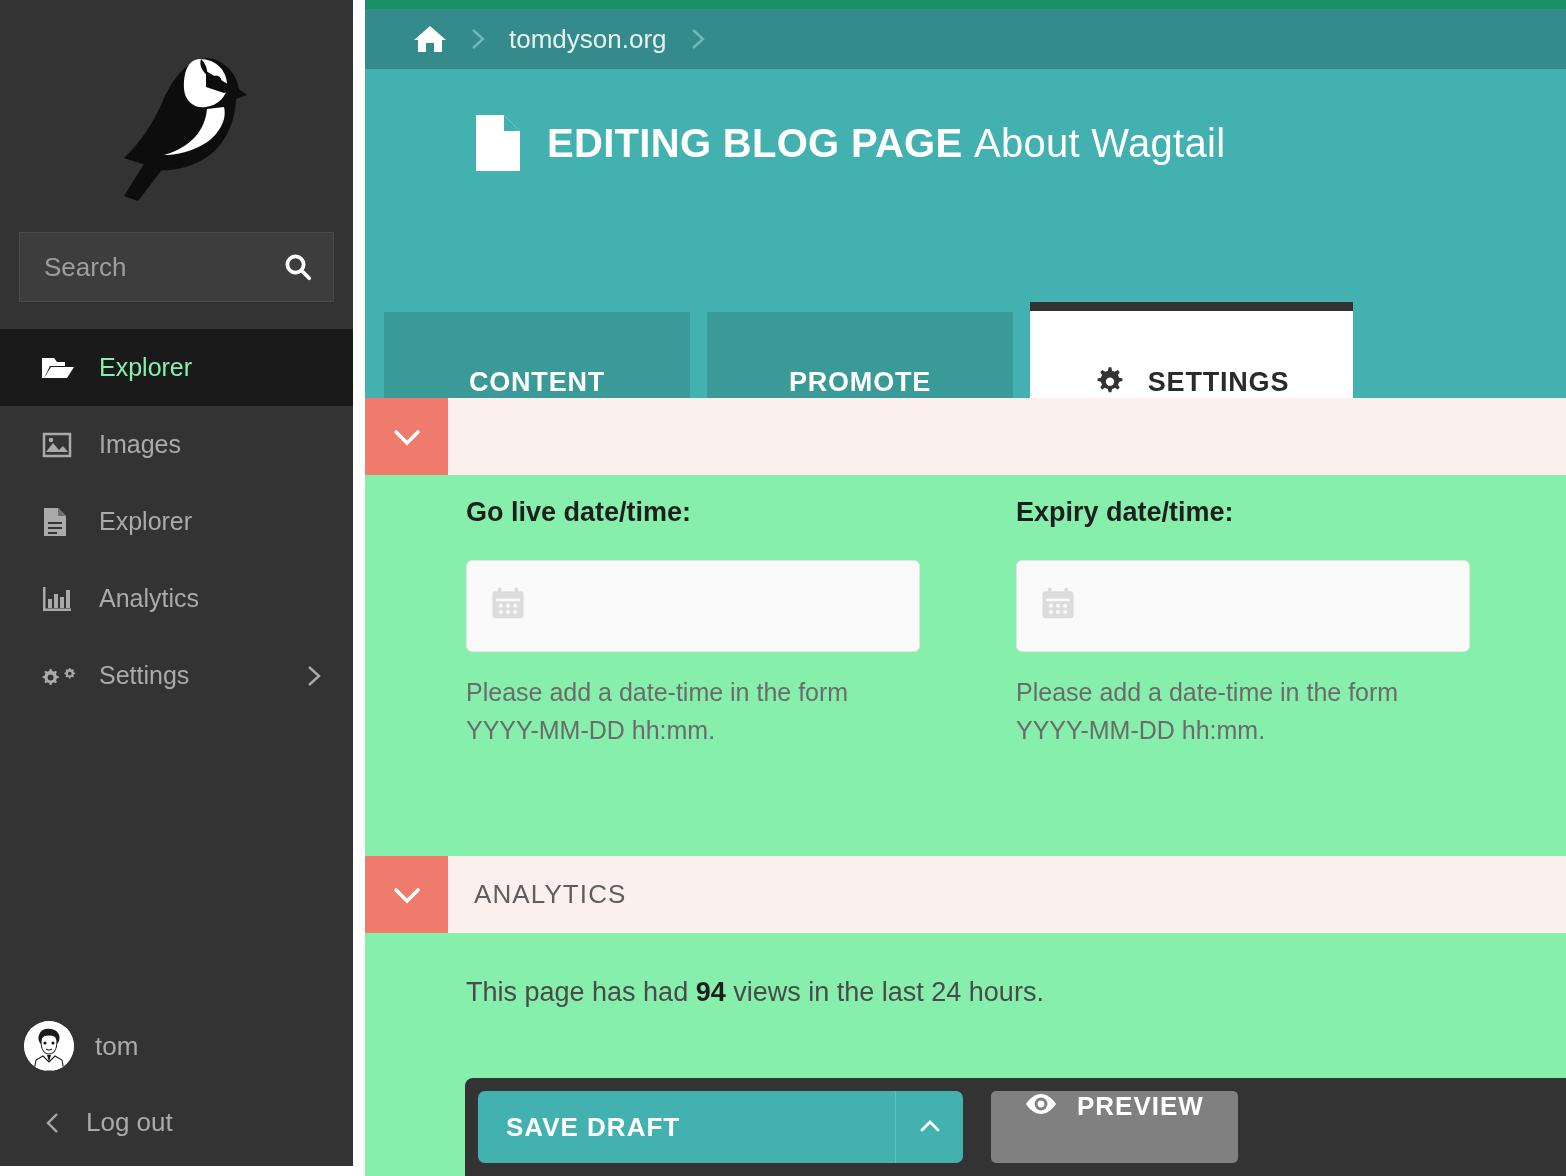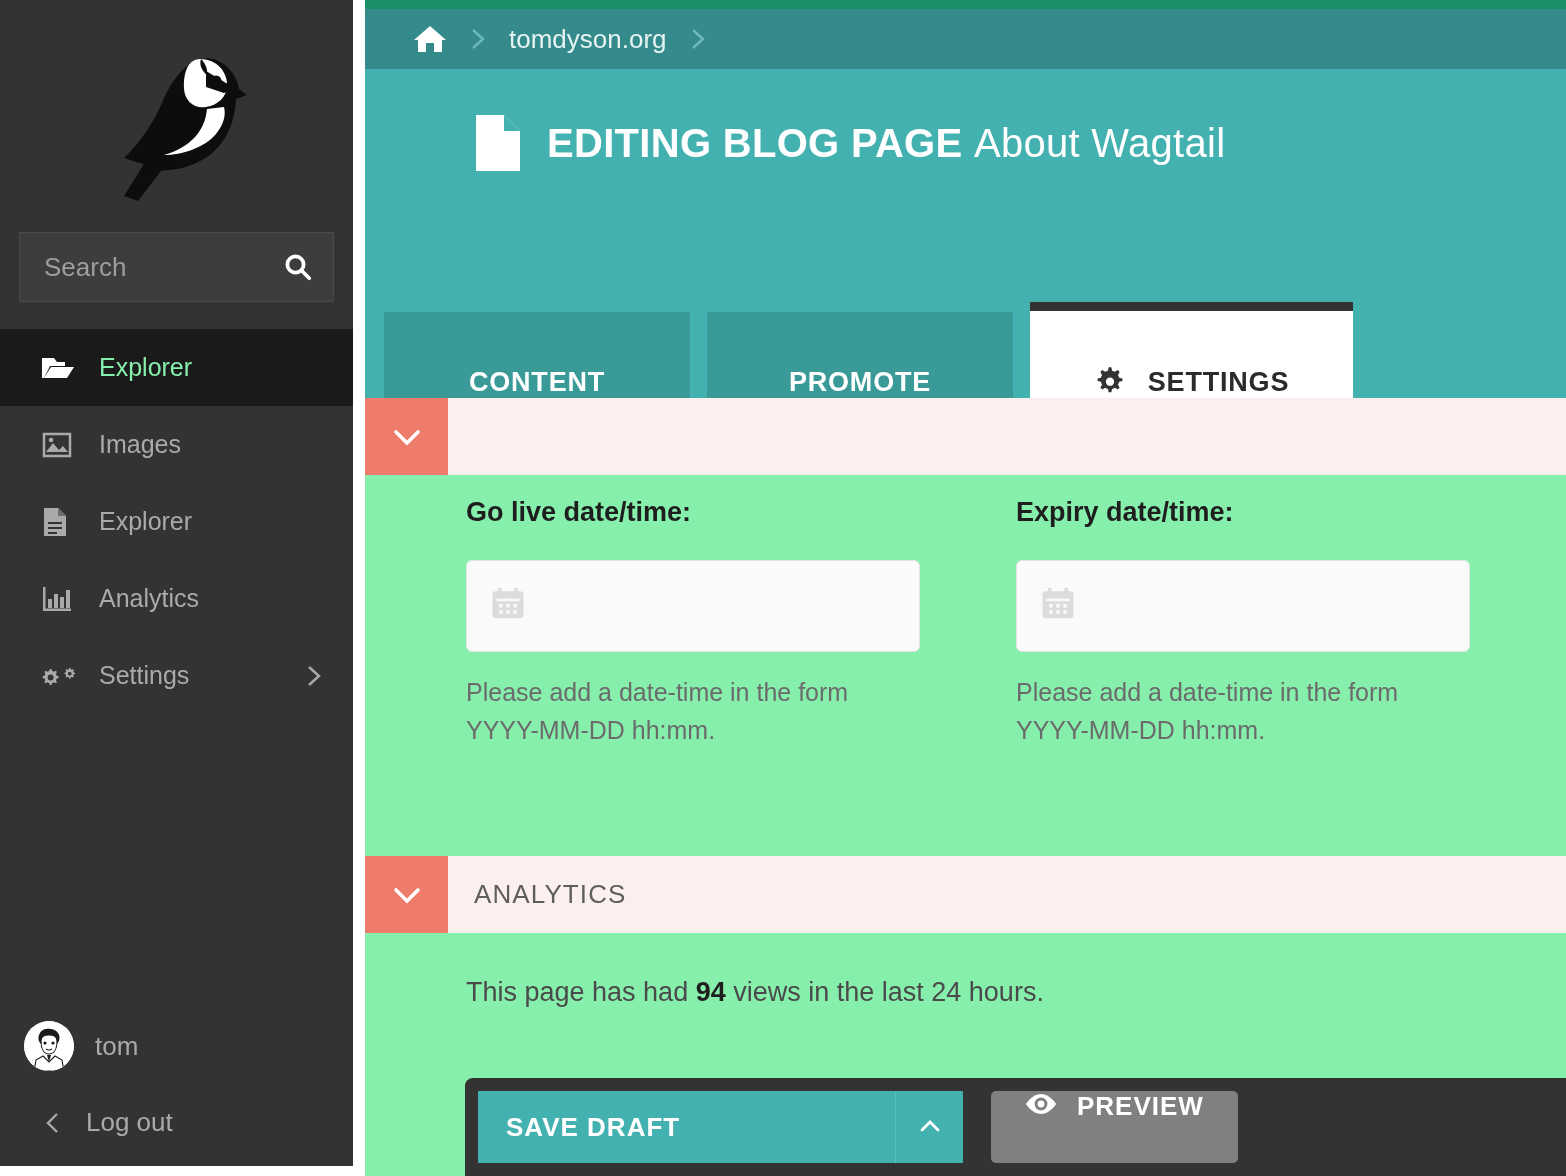--- a/index.html
+++ b/index.html
@@ -289,21 +289,21 @@
     height: 98px;
     background: #333333;
     border-top-left-radius: 8px;
     display: flex;
     align-items: center;
     padding-left: 13px;
   }
   .save-group {
     display: flex;
     height: 72px;
-    border-radius: 1px;
+    border-radius: 7px;
     overflow: hidden;
     margin-right: 28px;
   }
   .save-btn {
     background: #43b1b0;
     color: #ffffff;
     font-size: 26px;
     font-weight: bold;
     letter-spacing: 1px;
     border: none;

